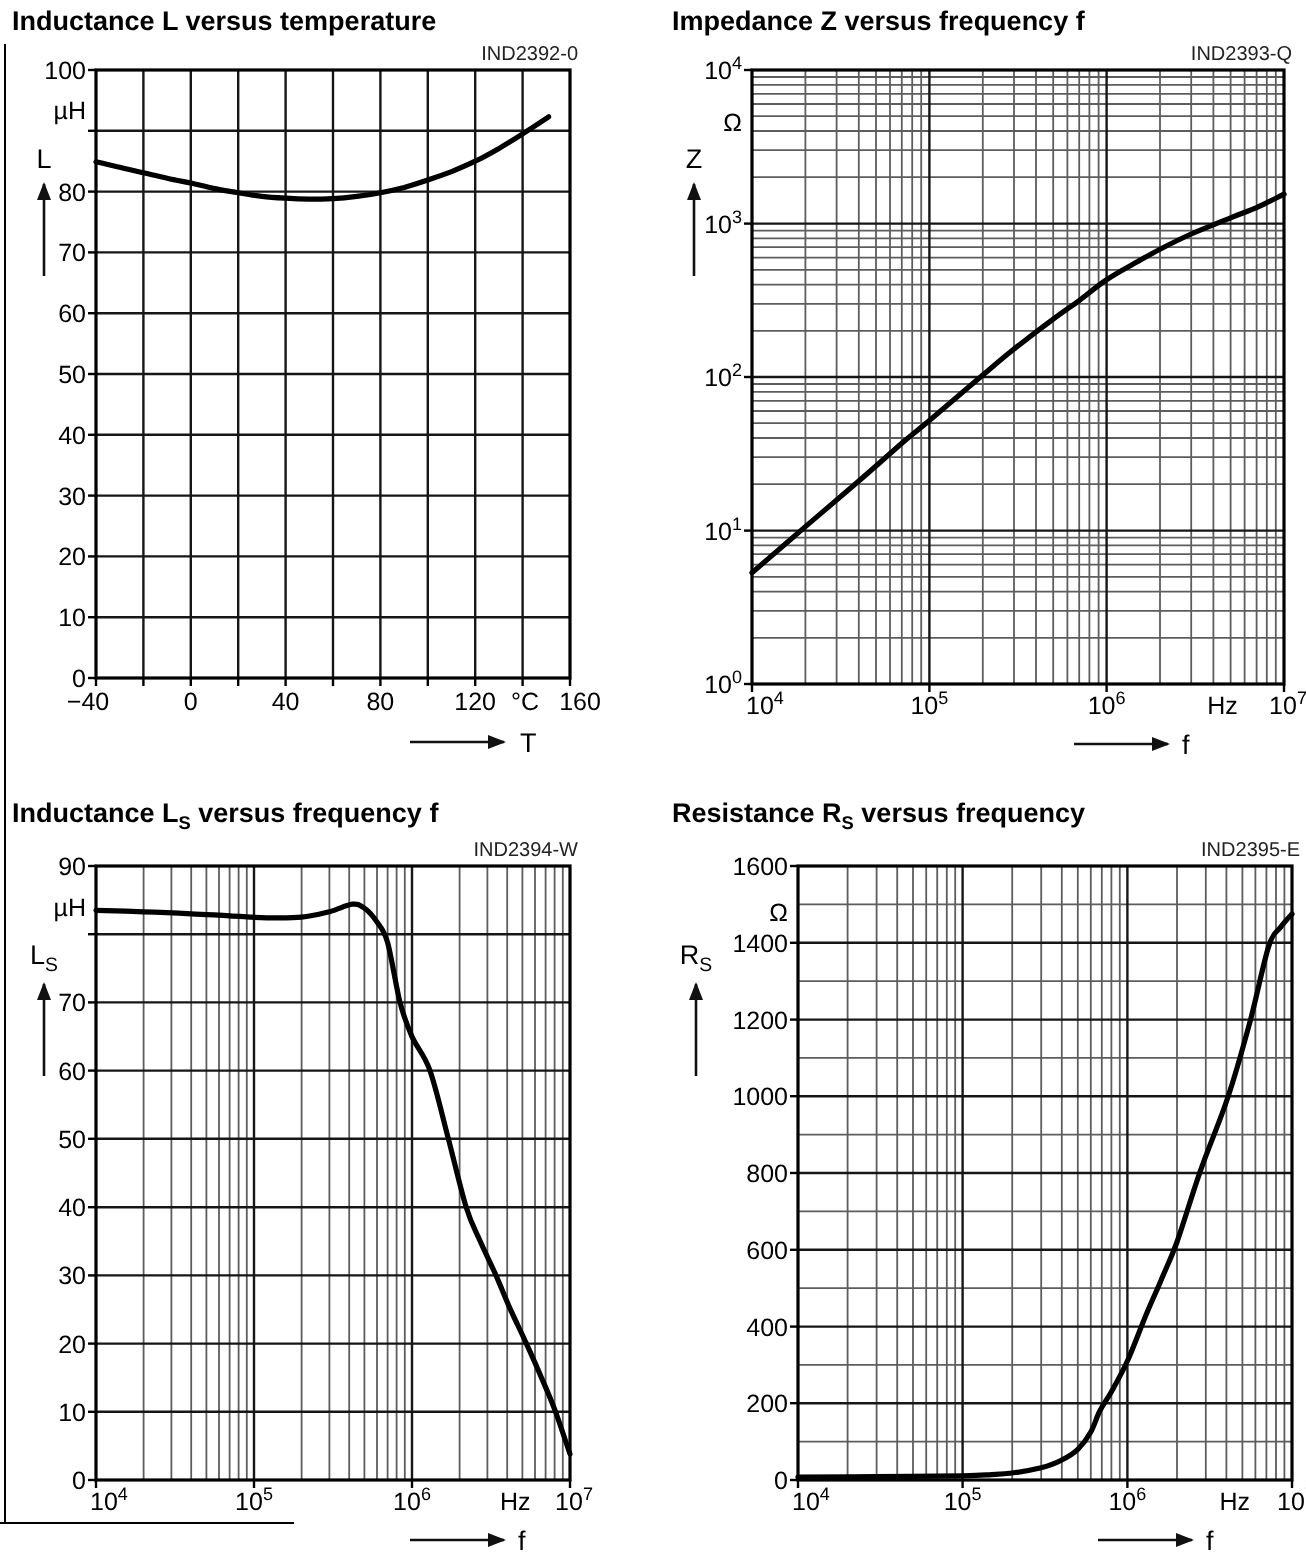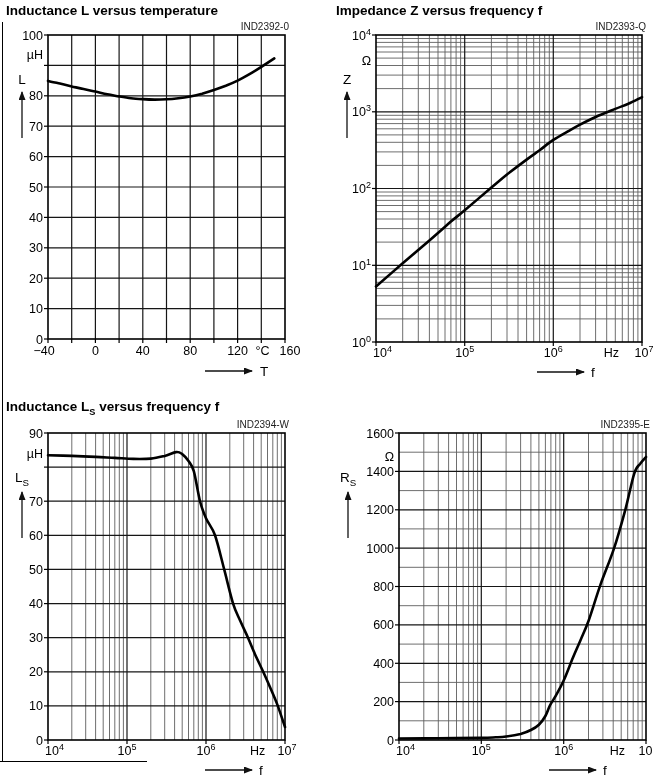--- a/index.html
+++ b/index.html
@@ -17,20 +17,21 @@
 </style>
 </head>
 <body>
 
 <div class="page">
   <div class="vrule"></div>
   <div class="hrule"></div>
   <div class="chart-title t1">Inductance L versus temperature</div>
   <div class="chart-title t3">Inductance L<sub>S</sub> versus frequency f</div>
   <div class="chart-title t2">Impedance Z versus frequency f</div>
+  <div class="chart-title t4">Resistance R<sub>S</sub> versus frequency</div>
   <svg id="cv" width="653" height="780" viewBox="0 0 653 780">
       <defs>
         <marker id="ah" markerWidth="10" markerHeight="8" refX="8" refY="3.5" orient="auto" markerUnits="userSpaceOnUse">
           <path d="M0,0 L9,3.5 L0,7 Z" fill="#111"></path>
         </marker>
       </defs>
       <g>
         <g>
           <line x1="71.7" y1="35" x2="71.7" y2="339" stroke="#161616" stroke-width="1.2"></line>
           <line x1="95.4" y1="35" x2="95.4" y2="339" stroke="#161616" stroke-width="1.2"></line>

